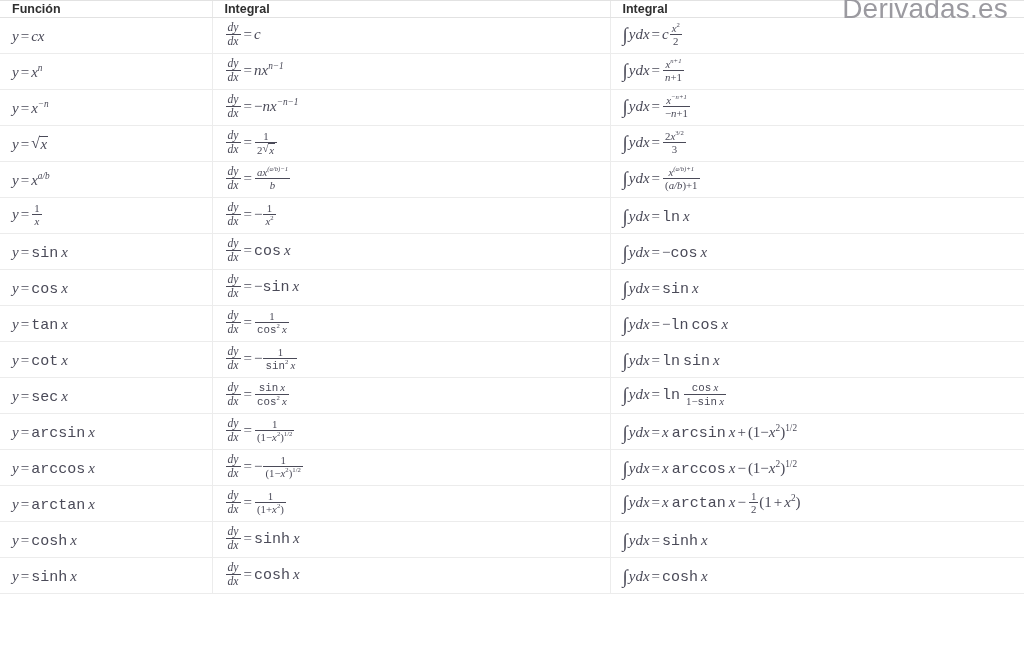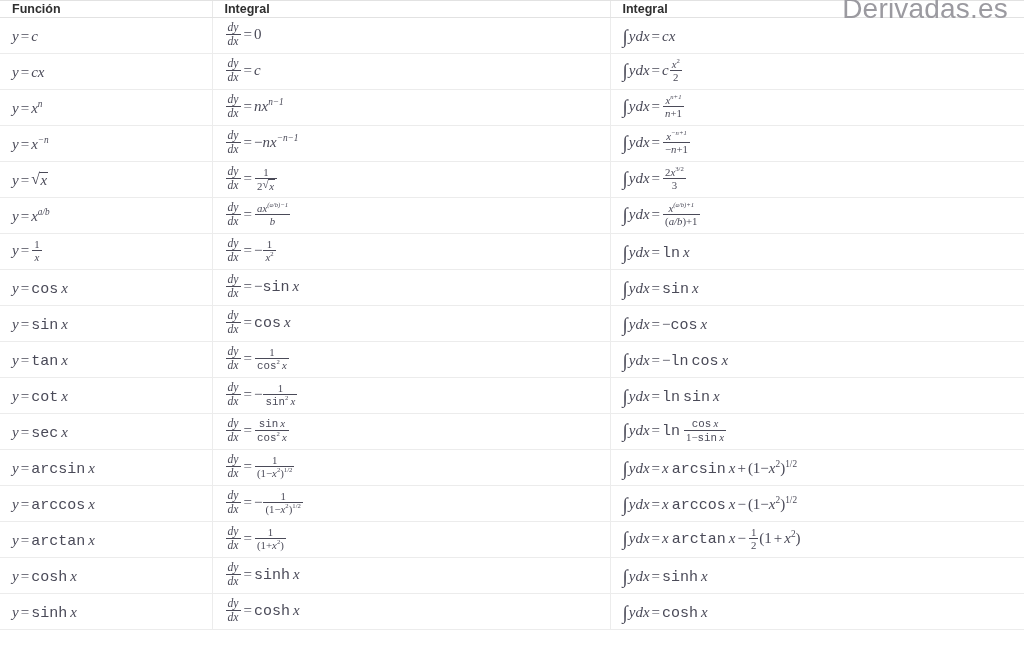--- a/index.html
+++ b/index.html
@@ -146,25 +146,20 @@
         <th>Función</th>
         <th>Integral</th>
         <th class="last-head">
           <span>Integral</span>
           <span class="brand">Derivadas.es</span>
         </th>
       </tr>
     </thead>
     <tbody>
 
-      <tr>
-        <td><span class="math"><i>y</i><span class="op">=</span><i>c</i></span></td>
-        <td><span class="math"><span class="frac big"><span class="num"><i>dy</i></span><span class="den"><i>dx</i></span></span><span class="op">=</span><span class="up">0</span></span></td>
-        <td class="last-cell"><span class="math"><span class="intsym">∫</span><i>ydx</i><span class="op">=</span><i>cx</i></span></td>
-      </tr>
 
       <tr>
         <td><span class="math"><i>y</i><span class="op">=</span><i>cx</i></span></td>
         <td><span class="math"><span class="frac big"><span class="num"><i>dy</i></span><span class="den"><i>dx</i></span></span><span class="op">=</span><i>c</i></span></td>
         <td class="last-cell"><span class="math"><span class="intsym">∫</span><i>ydx</i><span class="op">=</span><i>c</i><span class="frac"><span class="num"><i>x</i><sup class="up2">2</sup></span><span class="den"><span class="up">2</span></span></span></span></td>
       </tr>
 
       <tr>
         <td><span class="math"><i>y</i><span class="op">=</span><i>x</i><sup><i>n</i></sup></span></td>
         <td><span class="math"><span class="frac big"><span class="num"><i>dy</i></span><span class="den"><i>dx</i></span></span><span class="op">=</span><i>nx</i><sup><i>n</i>−<span class="up2">1</span></sup></span></td>
@@ -189,32 +184,32 @@
         <td class="last-cell"><span class="math"><span class="intsym">∫</span><i>ydx</i><span class="op">=</span><span class="frac"><span class="num"><i>x</i><sup>(<i>a</i>/<i>b</i>)+<span class="up2">1</span></sup></span><span class="den"><span class="up">(</span><i>a</i>/<i>b</i><span class="up">)+1</span></span></span></span></td>
       </tr>
 
       <tr>
         <td><span class="math"><i>y</i><span class="op">=</span><span class="frac"><span class="num"><span class="up">1</span></span><span class="den"><i>x</i></span></span></span></td>
         <td><span class="math"><span class="frac big"><span class="num"><i>dy</i></span><span class="den"><i>dx</i></span></span><span class="op">=</span><span class="up">−</span><span class="frac"><span class="num"><span class="up">1</span></span><span class="den"><i>x</i><sup class="up2">2</sup></span></span></span></td>
         <td class="last-cell"><span class="math"><span class="intsym">∫</span><i>ydx</i><span class="op">=</span><span class="fnname">ln</span> <i>x</i></span></td>
       </tr>
 
       <tr>
+        <td><span class="math"><i>y</i><span class="op">=</span><span class="fnname">sin</span> <i>x</i></span></td>
+        <td><span class="math"><span class="frac big"><span class="num"><i>dy</i></span><span class="den"><i>dx</i></span></span><span class="op">=</span><span class="fnname">cos</span> <i>x</i></span></td>
+        <td class="last-cell"><span class="math"><span class="intsym">∫</span><i>ydx</i><span class="op">=</span><span class="up">−</span><span class="fnname">cos</span> <i>x</i></span></td>
+      </tr>
+
+      <tr>
         <td><span class="math"><i>y</i><span class="op">=</span><span class="fnname">cos</span> <i>x</i></span></td>
         <td><span class="math"><span class="frac big"><span class="num"><i>dy</i></span><span class="den"><i>dx</i></span></span><span class="op">=</span><span class="up">−</span><span class="fnname">sin</span> <i>x</i></span></td>
         <td class="last-cell"><span class="math"><span class="intsym">∫</span><i>ydx</i><span class="op">=</span><span class="fnname">sin</span> <i>x</i></span></td>
       </tr>
 
       <tr>
-        <td><span class="math"><i>y</i><span class="op">=</span><span class="fnname">sin</span> <i>x</i></span></td>
-        <td><span class="math"><span class="frac big"><span class="num"><i>dy</i></span><span class="den"><i>dx</i></span></span><span class="op">=</span><span class="fnname">cos</span> <i>x</i></span></td>
-        <td class="last-cell"><span class="math"><span class="intsym">∫</span><i>ydx</i><span class="op">=</span><span class="up">−</span><span class="fnname">cos</span> <i>x</i></span></td>
-      </tr>
-
-      <tr>
         <td><span class="math"><i>y</i><span class="op">=</span><span class="fnname">tan</span> <i>x</i></span></td>
         <td><span class="math"><span class="frac big"><span class="num"><i>dy</i></span><span class="den"><i>dx</i></span></span><span class="op">=</span><span class="frac"><span class="num"><span class="up">1</span></span><span class="den"><span class="fnname">cos</span><sup class="up2">2</sup> <i>x</i></span></span></span></td>
         <td class="last-cell"><span class="math"><span class="intsym">∫</span><i>ydx</i><span class="op">=</span><span class="up">−</span><span class="fnname">ln</span> <span class="fnname">cos</span> <i>x</i></span></td>
       </tr>
 
       <tr>
         <td><span class="math"><i>y</i><span class="op">=</span><span class="fnname">cot</span> <i>x</i></span></td>
         <td><span class="math"><span class="frac big"><span class="num"><i>dy</i></span><span class="den"><i>dx</i></span></span><span class="op">=</span><span class="up">−</span><span class="frac"><span class="num"><span class="up">1</span></span><span class="den"><span class="fnname">sin</span><sup class="up2">2</sup> <i>x</i></span></span></span></td>
         <td class="last-cell"><span class="math"><span class="intsym">∫</span><i>ydx</i><span class="op">=</span><span class="fnname">ln</span> <span class="fnname">sin</span> <i>x</i></span></td>
       </tr>

